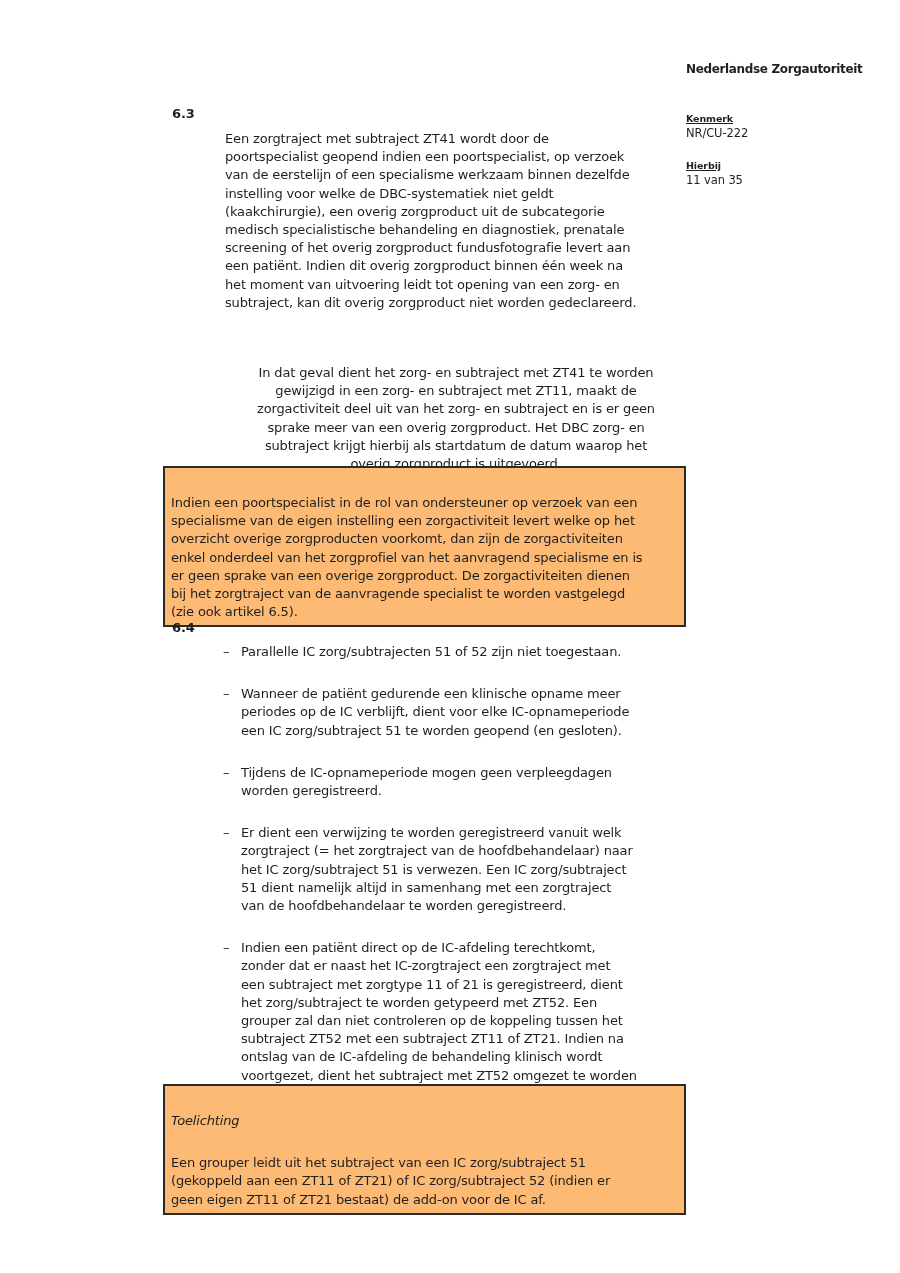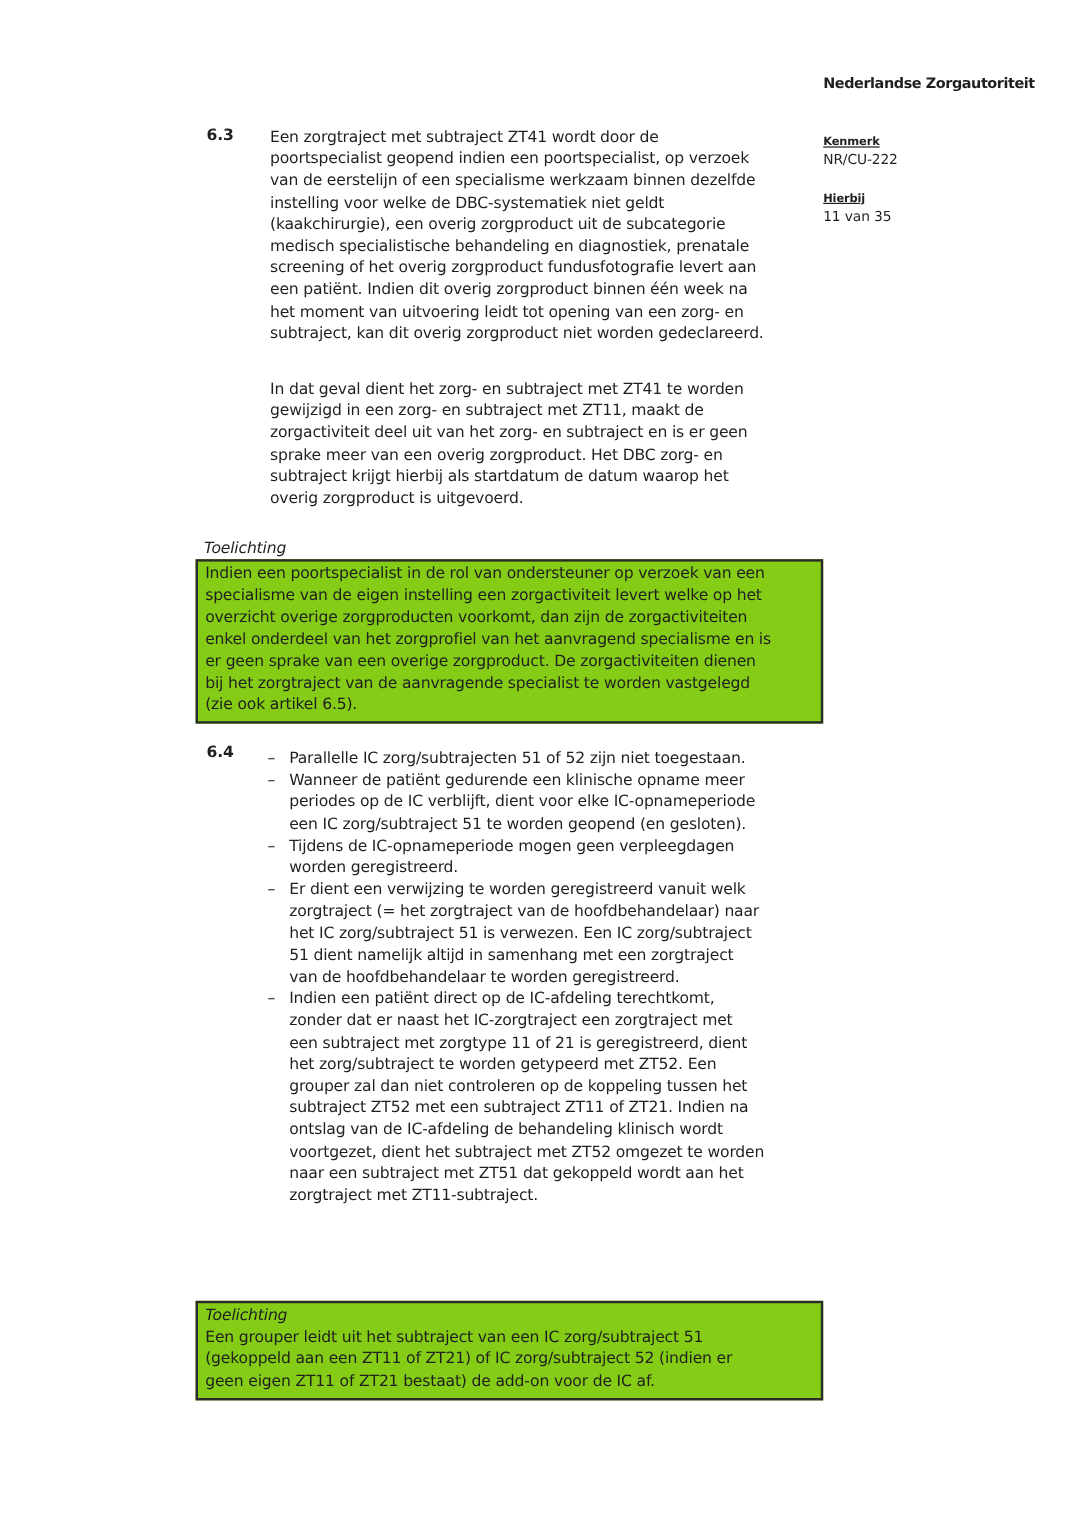--- a/index.html
+++ b/index.html
@@ -10,41 +10,42 @@
     color:#1f1f1f;
     font-family:"DejaVu Sans","Liberation Sans",sans-serif;
     overflow:hidden;
   }
   .abs{position:absolute;}
   .txt{
     font-size:13px;
     line-height:18.2px;
     letter-spacing:-0.15px;
     white-space:pre-line;
+    margin-top:24px;
   }
   
   .org{
     left:686px;top:62px;
     font-size:12px;font-weight:bold;letter-spacing:-0.35px;
   }
   .meta{left:686px;top:113px;width:160px;}
   .meta-label{font-size:9.5px;font-weight:bold;letter-spacing:-0.1px;text-decoration:underline;}
   .meta-value{font-size:11.5px;letter-spacing:-0.1px;margin:2px 0 20px 0;}
   
   .sec-num{font-size:13px;font-weight:bold;letter-spacing:-0.1px;}
   #sec63-num{left:172px;top:106px;}
   #sec63-p1{left:225px;top:106px;width:462px;}
-  #sec63-p2{left:225px;top:316px;width:462px;}
+  #sec63-p2{left:225px;top:340px;width:462px;text-align:center;}
   #toel1-label{left:170px;top:449px;font-style:italic;}
   .toel-box{
     left:163px;width:523px;
     border:2px solid #2b2b2b;
     box-sizing:border-box;
     padding:2px 6px 4px 6px;
-    background:#84cc16;
+    background:#fdba74;
   }
   #toel1-box{top:466px;min-height:134px;}
   #sec64-num{left:172px;top:620px;}
   #sec64-body{left:225px;top:619px;width:465px;}
   .bullets{margin-top:5px;}
   .bullet{display:flex;align-items:flex-start;}
   .dash{flex:none;width:18px;margin-left:-2px;}
   .btext{flex:1;}
   #toel2-box{top:1084px;min-height:82px;}
   .toel-inside-label{font-style:italic;}

